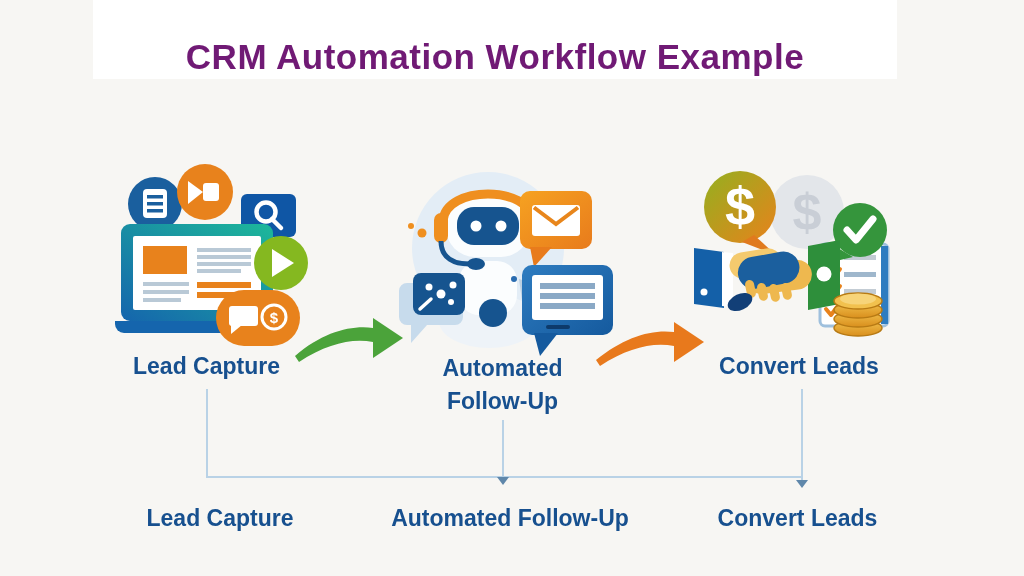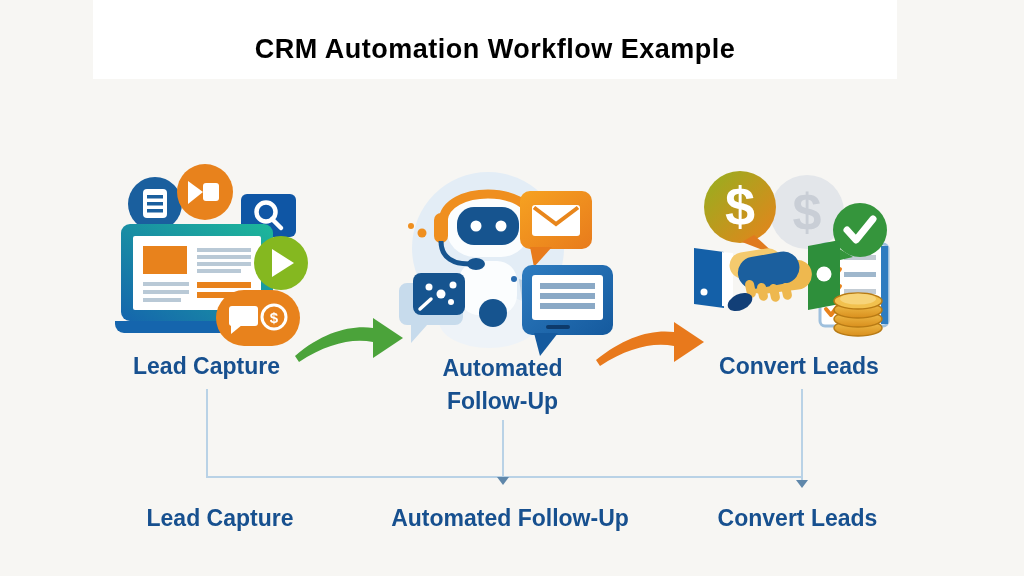--- a/index.html
+++ b/index.html
@@ -12,23 +12,23 @@
     width:1024px;height:576px;
     background:#f7f6f3;
     overflow:hidden;
   }
   .title-band{
     position:absolute;left:93px;top:0;width:804px;height:79px;
     background:#ffffff;
     display:flex;align-items:flex-end;justify-content:center;
   }
   .title-band h1{
-    margin:0 0 14px 0;
-    font-size:27px;font-weight:700;letter-spacing:.5px;
-    color:#000000;white-space:nowrap;
+    margin:0 0 2px 0;
+    font-size:35px;font-weight:700;letter-spacing:.5px;
+    color:#701a75;white-space:nowrap;
   }
   .illus{position:absolute;}
   .illus svg{display:block;width:100%;height:100%;}
   .illus-1{left:113px;top:162px;width:197px;height:187px;}
   .illus-2{left:393px;top:163px;width:227px;height:197px;}
   .illus-3{left:688px;top:162px;width:217px;height:187px;}
   .arrow{position:absolute;width:112px;height:50px;}
   .arrow svg{display:block;width:100%;height:100%;}
   .arrow-1{left:293px;top:318px;}
   .arrow-2{left:594px;top:320px;}

